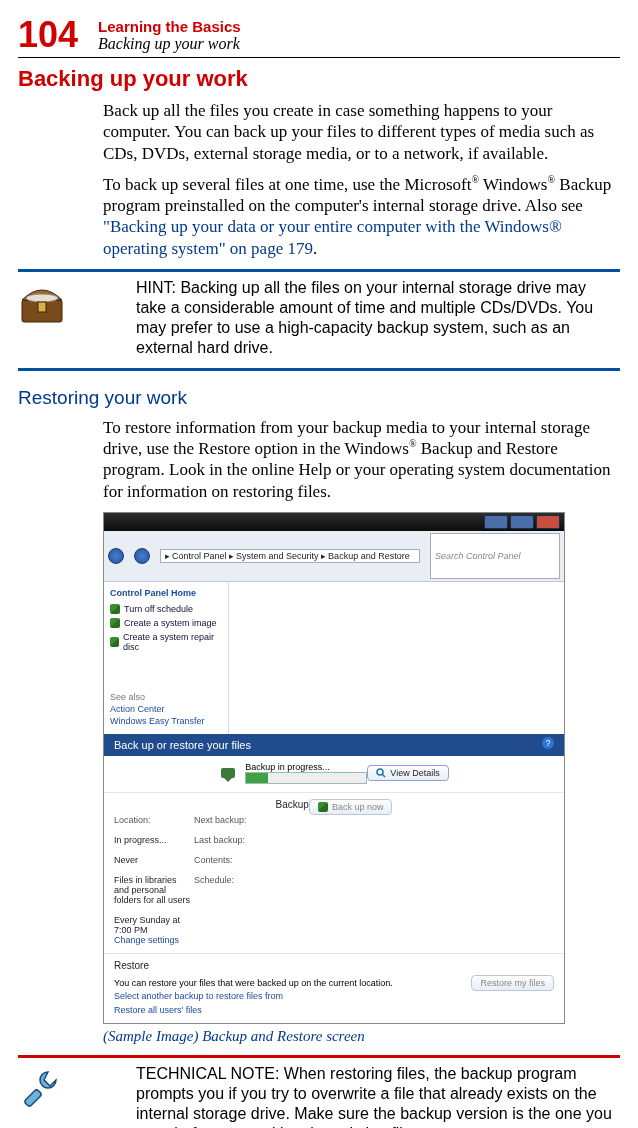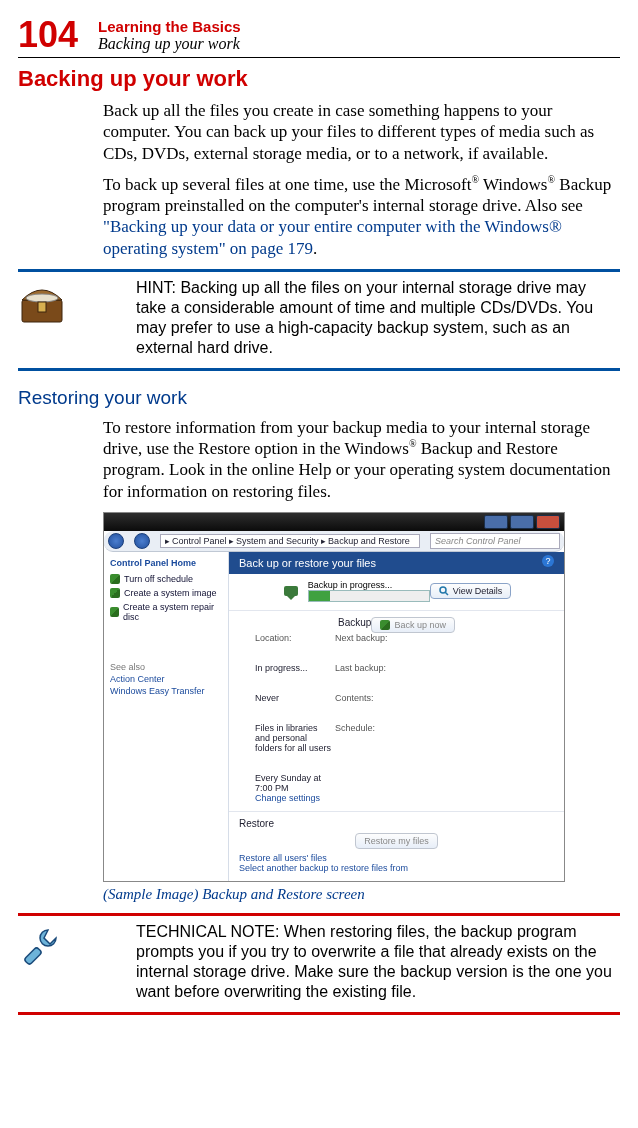--- a/index.html
+++ b/index.html
@@ -141,46 +141,46 @@
     border-radius: 2px;
   }
   .tb-btn.close { background: #c74f3d; }
   .ss-addr {
     display: flex;
     align-items: center;
     background: #e9eef5;
     border-bottom: 1px solid #c0c8d4;
     padding: 2px 4px;
     gap: 10px;
-    border-radius: 9px;
   }
   .ss-nav {
     width: 14px; height: 14px; border-radius: 50%;
     background: radial-gradient(#4b7ecf, #214f9c);
     border: 1px solid #1a3e7a;
   }
   .ss-path {
     flex: 1;
     background: #fff;
     border: 1px solid #aab;
     padding: 1px 4px;
     font-size: 9px;
     color: #223;
   }
   .ss-search {
     width: 120px;
     background: #fff;
     border: 1px solid #aab;
-    padding: 2px 4px;
+    padding: 17px 4px;
     color: #888;
     font-style: italic;
     font-size: 9px;
   }
   .ss-body {
     display: flex;
+    flex-direction: column;
   }
   .ss-side {
     width: 112px;
     border-right: 1px solid #d6dde8;
     padding: 6px 6px 8px 6px;
     font-size: 9px;
     background: #fff;
   }
   .ss-side .hdr {
     color: #1a4a9c;
@@ -256,24 +256,23 @@
   .ss-pb::before {
     content: "";
     position: absolute;
     left: 0; top: 0; bottom: 0;
     width: 18%;
     background: #3fa13f;
   }
   .ss-grid {
     display: grid;
     grid-template-columns: 80px 1fr;
-    row-gap: 20px;
+    row-gap: 10px;
     font-size: 9px;
     color: #223;
-    margin-left: 16px;
   }
   .ss-lbl { color: #555; }
   .ss-link { color: #1a4a9c; }
   .ss-hdd {
     width: 28px; height: 18px;
     background: linear-gradient(#666,#222);
     border-radius: 3px;
     position: relative;
     margin-right: 6px;
   }
@@ -426,24 +425,25 @@
             <div>
               <div>Every Sunday at 7:00 PM</div>
               <div class="ss-link">Change settings</div>
             </div>
           </div>
         </div>
 
         <div class="ss-sec" style="border-bottom:none;">
           <div class="ss-sec-title">Restore</div>
           <div class="ss-row">
+            <div style="flex:1;padding-right:8px;">You can restore your files that were backed up on the current location.</div>
             <span class="ss-btn dis">Restore my files</span>
           </div>
+          <div class="ss-link">Select another backup to restore files from</div>
           <div class="ss-link" style="margin-top:4px;">Restore all users' files</div>
-          <div class="ss-link">Select another backup to restore files from</div>
         </div>
       </div>
     </div>
   </div>
 
   <div class="caption">(Sample Image) Backup and Restore screen</div>
 
   <div class="callout-bar-red"></div>
   <div class="callout-row">
     <div class="callout-icon">

